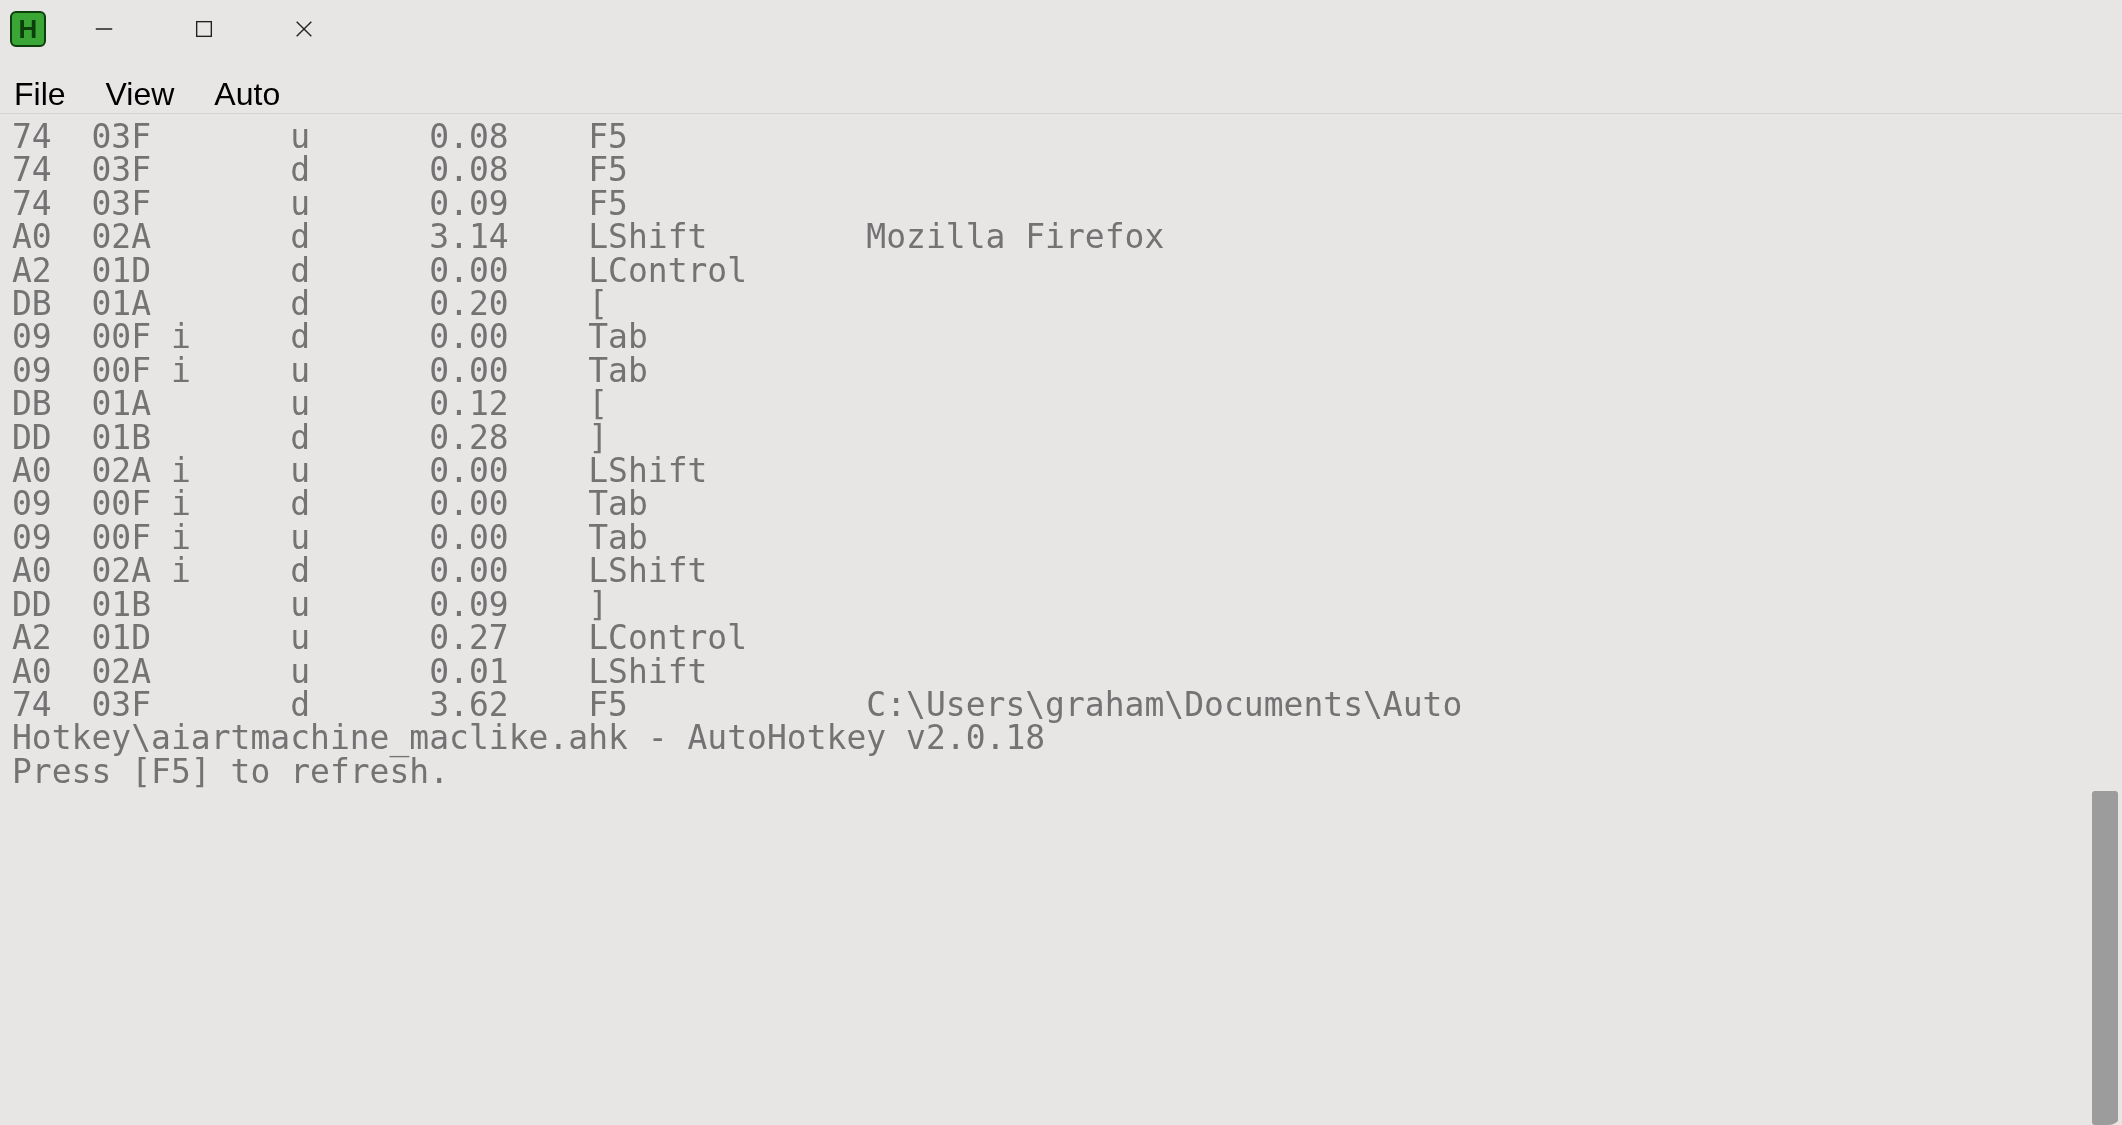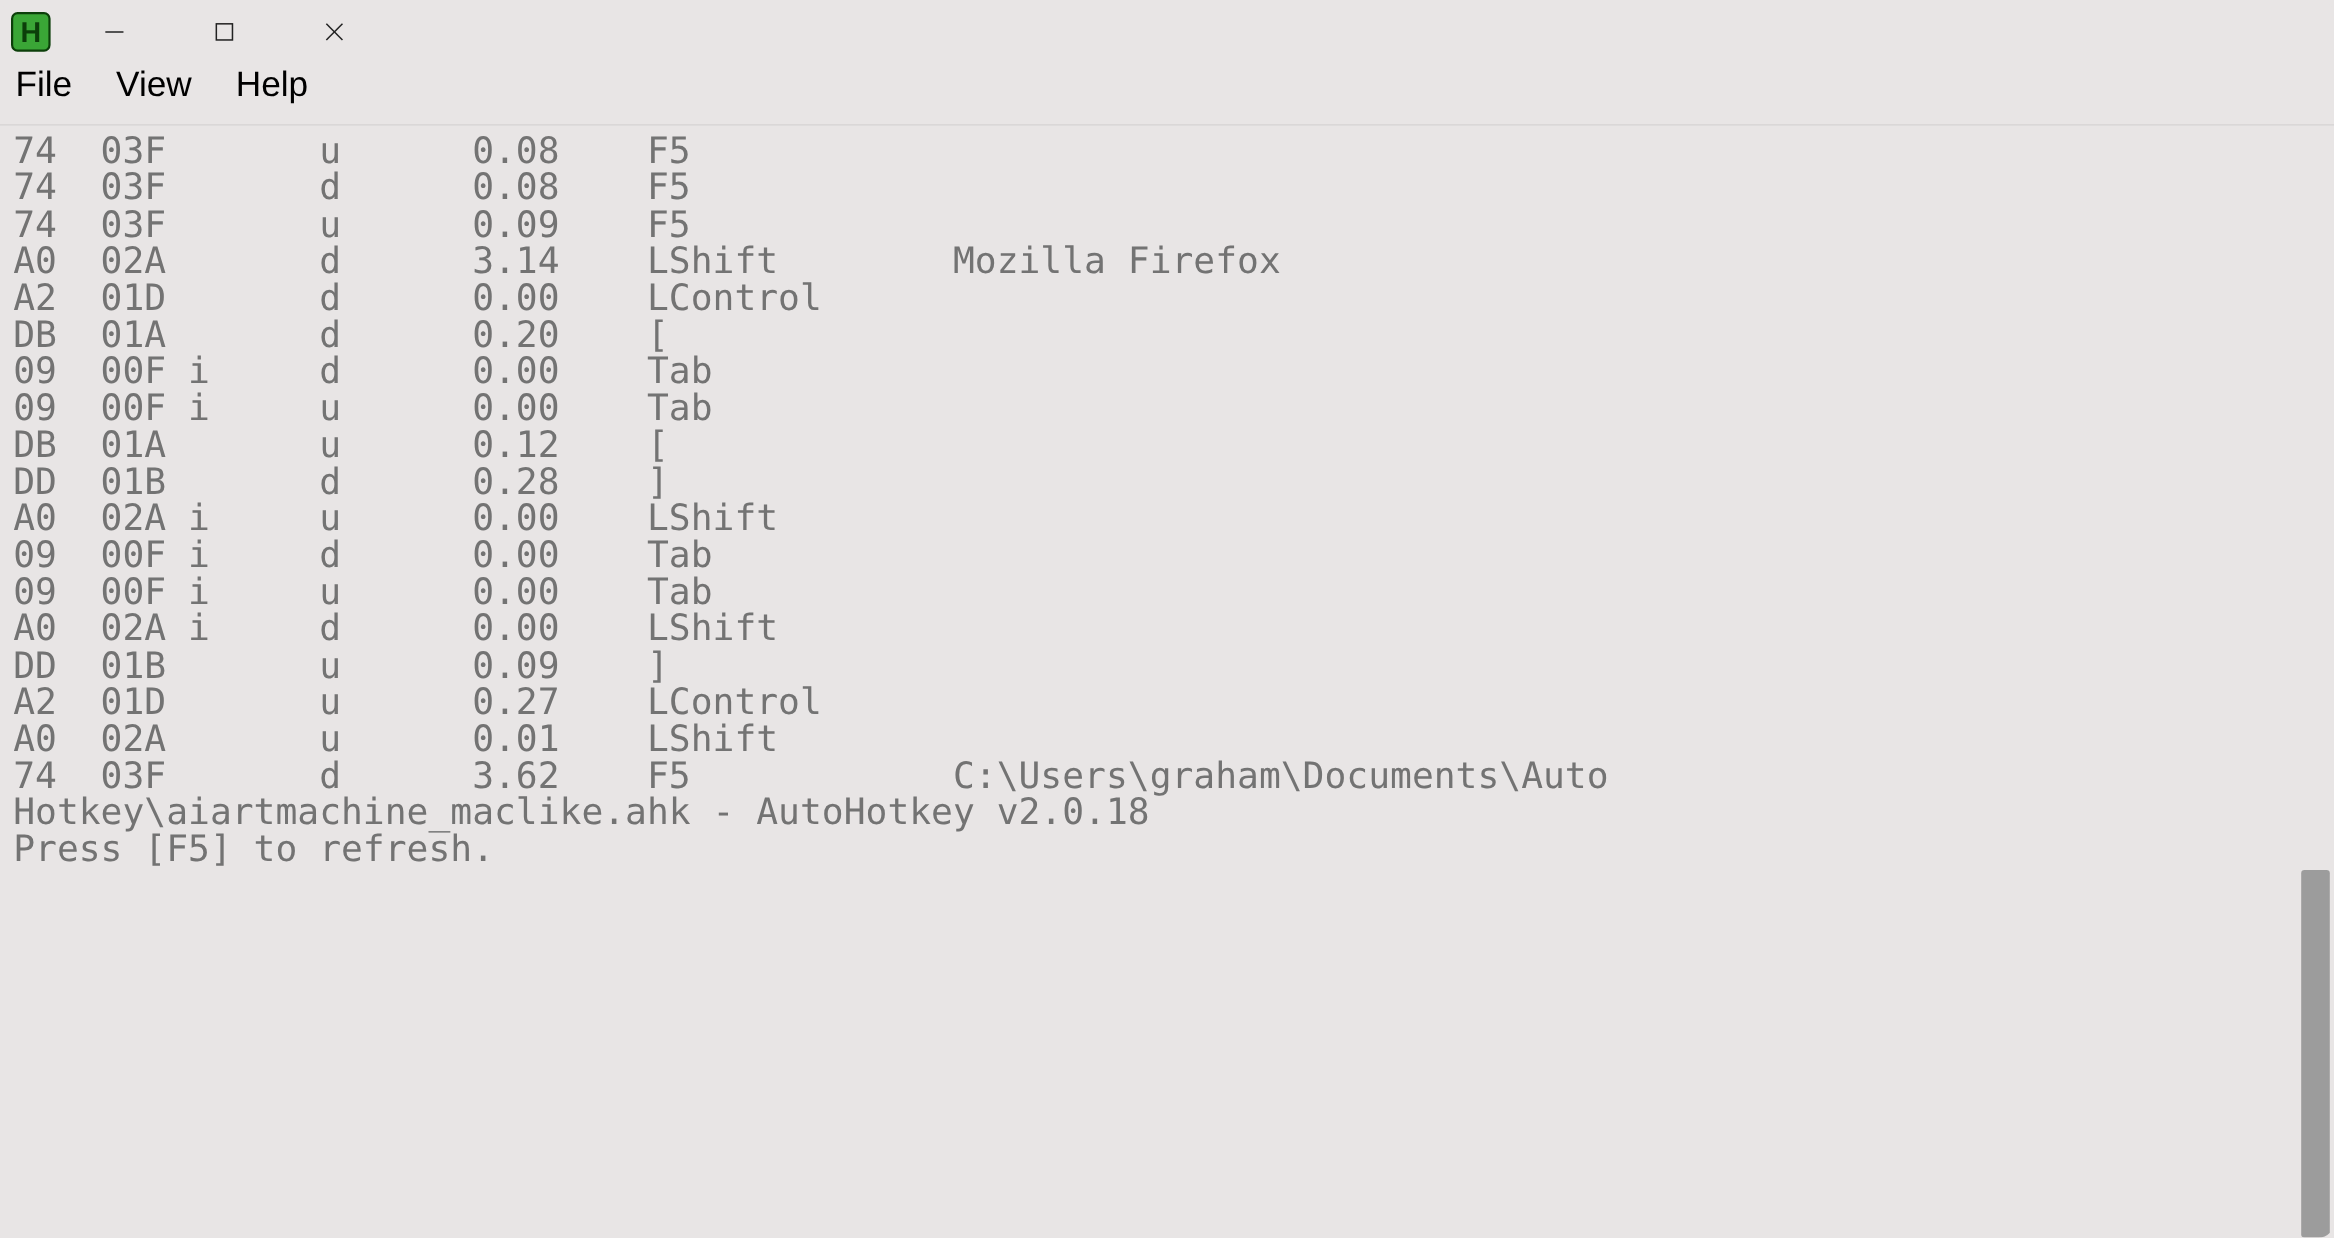--- a/index.html
+++ b/index.html
@@ -41,21 +41,21 @@
       width: 100px;
       display: flex;
       align-items: center;
       justify-content: center;
       font-size: 26px;
       color: #222;
     }
     .win-btn svg { width: 22px; height: 22px; stroke: #222; stroke-width: 1.5; fill: none; }
     .menubar {
       display: flex;
-      align-items: flex-start;
+      align-items: flex-end;
       height: 56px;
       padding-left: 14px;
       gap: 40px;
       font-size: 32px;
       background: #e8e5e5;
       border-bottom: 1px solid rgba(0,0,0,0.08);
     }
     .menu-item { cursor: default; }
     .content-wrap {
       position: relative;
@@ -108,21 +108,21 @@
           <line x1="4" y1="4" x2="20" y2="20"></line>
           <line x1="20" y1="4" x2="4" y2="20"></line>
         </svg>
     </div>
   </div>
 </div>
 
 <div class="menubar">
   <span class="menu-item">File</span>
   <span class="menu-item">View</span>
-  <span class="menu-item">Help</span>
+  <span class="menu-item">Auto</span>
 </div>
 
 <div class="content-wrap">
   <pre class="content" id="log-content">74  03F       u      0.08    F5            
 74  03F       d      0.08    F5            
 74  03F       u      0.09    F5            
 A0  02A       d      3.14    LShift        Mozilla Firefox
 A2  01D       d      0.00    LControl      
 DB  01A       d      0.20    [             
 09  00F i     d      0.00    Tab           

